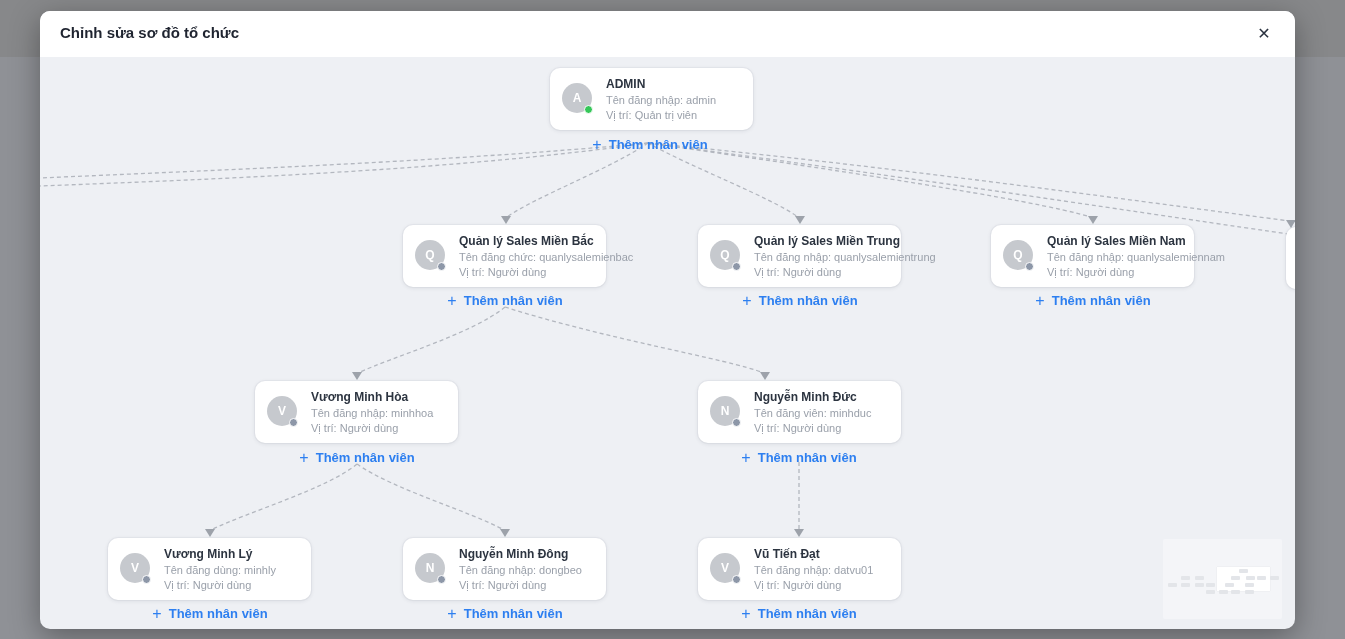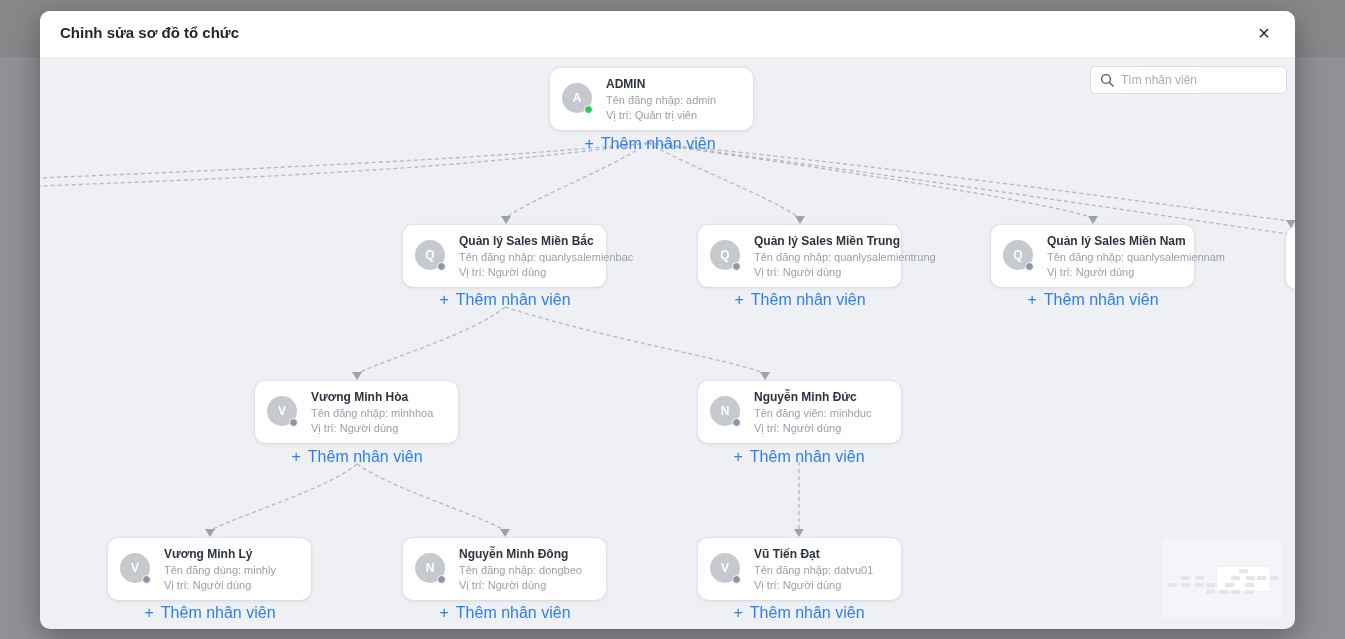--- a/index.html
+++ b/index.html
@@ -30,21 +30,21 @@
   .status-dot { position:absolute; right:-1px; bottom:-1px; width:9px; height:9px;
     border-radius:50%; border:1.5px solid #ffffff; }
   .node-name { position:absolute; left:56px; top:9px; font-size:12px; font-weight:600; color:#2c3440; white-space:nowrap; }
   .node-line { position:absolute; left:56px; font-size:11px; color:#9aa0aa; white-space:nowrap; }
   .node-line.l1 { top:26px; }
   .node-line.l2 { top:41px; }
 
   .add-btn { position:absolute; transform:translate(-50%,-50%); display:flex; align-items:center;
     gap:7px; color:#2d7ff0; cursor:pointer; white-space:nowrap; }
   .add-btn .plus { font-size:16px; font-weight:400; line-height:14px; }
-  .add-btn .lbl { font-size:16px; font-weight:400; }
+  .add-btn .lbl { font-size:13px; font-weight:700; }
 
   .search-box { position:absolute; left:1050px; top:9px; width:197px; height:28px;
     background:#ffffff; border:1px solid #d9dce2; border-radius:6px;
     display:flex; align-items:center; padding:0 9px; gap:7px; }
   .search-box input { border:none; outline:none; flex:1; font-size:12px; color:#333;
     font-family:"Liberation Sans","DejaVu Sans",sans-serif; background:transparent; }
   .search-box input::placeholder { color:#a8aeb8; }
 
   .minimap { position:absolute; left:1123px; top:482px; width:119px; height:80px;
     background:#f4f5f8; border-radius:2px; cursor:pointer; }
@@ -81,27 +81,20 @@
         <polygon points="312,315 322,315 317,323" class="arrow"></polygon>
         <path d="M465,250 C565,282 688,302 724,316" class="edge"></path>
         <polygon points="720,315 730,315 725,323" class="arrow"></polygon>
         <path d="M317,407 C287,432 207,455 171,473" class="edge"></path>
         <polygon points="165,472 175,472 170,480" class="arrow"></polygon>
         <path d="M317,407 C352,432 432,455 464,473" class="edge"></path>
         <polygon points="460,472 470,472 465,480" class="arrow"></polygon>
         <path d="M759,405 L759,472" class="edge"></path>
         <polygon points="754,472 764,472 759,480" class="arrow"></polygon>
       </svg>
-    <div class="search-box">
-      <svg width="14" height="14" viewBox="0 0 14 14">
-        <circle cx="6" cy="6" r="4.4" fill="none" stroke="#565d68" stroke-width="1.4"></circle>
-        <line x1="9.4" y1="9.4" x2="13" y2="13" stroke="#565d68" stroke-width="1.4" stroke-linecap="round"></line>
-      </svg>
-      <input type="text" placeholder="Tìm nhân viên" style="">
-    </div>
     <div class="minimap">
         <div class="mini-viewport" style="left: 54px; top: 28px; width: 53px; height: 24px;"></div>
         <div class="mini-dash" style="left: 76px; top: 30px;"></div>
         <div class="mini-dash" style="left: 18px; top: 37px;"></div>
         <div class="mini-dash" style="left: 32px; top: 37px;"></div>
         <div class="mini-dash" style="left: 68px; top: 37px;"></div>
         <div class="mini-dash" style="left: 83px; top: 37px;"></div>
         <div class="mini-dash" style="left: 94px; top: 37px;"></div>
         <div class="mini-dash" style="left: 107px; top: 37px;"></div>
         <div class="mini-dash" style="left: 5px; top: 44px;"></div>
@@ -117,21 +110,21 @@
       </div>
   <div class="node" style="left: 510px; top: 11px;">
         <div class="avatar">A<div class="status-dot" style="background: rgb(53, 199, 89);"></div></div>
         <div class="node-name">ADMIN</div>
         <div class="node-line l1">Tên đăng nhập: admin</div>
         <div class="node-line l2">Vị trí: Quản trị viên</div>
       </div>
       <div class="node" style="left: 363px; top: 168px;">
         <div class="avatar">Q<div class="status-dot" style="background: rgb(141, 151, 168);"></div></div>
         <div class="node-name">Quản lý Sales Miền Bắc</div>
-        <div class="node-line l1">Tên đăng nhập: quanlysalemienbac</div>
+        <div class="node-line l1">Tên đăng chức: quanlysalemienbac</div>
         <div class="node-line l2">Vị trí: Người dùng</div>
       </div>
       <div class="node" style="left: 658px; top: 168px;">
         <div class="avatar">Q<div class="status-dot" style="background: rgb(141, 151, 168);"></div></div>
         <div class="node-name">Quản lý Sales Miền Trung</div>
         <div class="node-line l1">Tên đăng nhập: quanlysalemientrung</div>
         <div class="node-line l2">Vị trí: Người dùng</div>
       </div>
       <div class="node" style="left: 951px; top: 168px;">
         <div class="avatar">Q<div class="status-dot" style="background: rgb(141, 151, 168);"></div></div>

